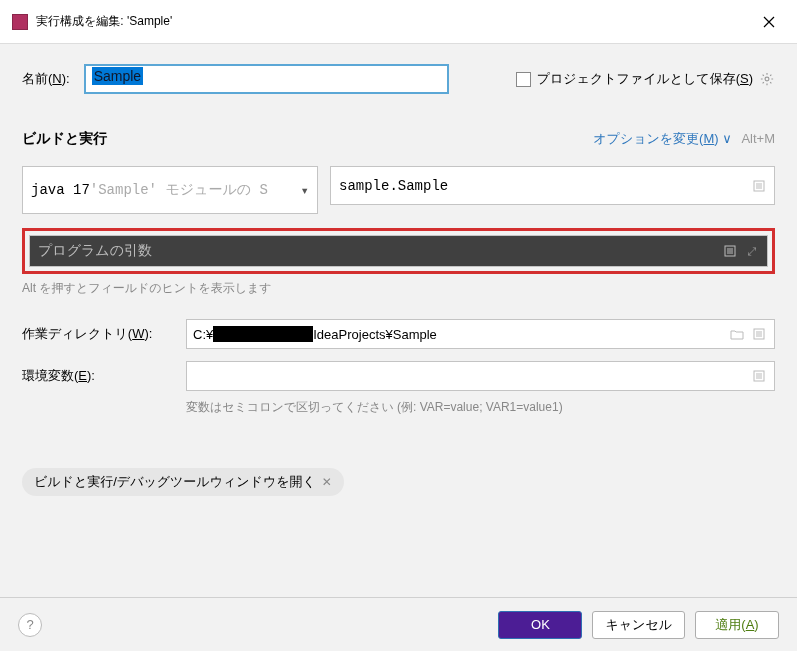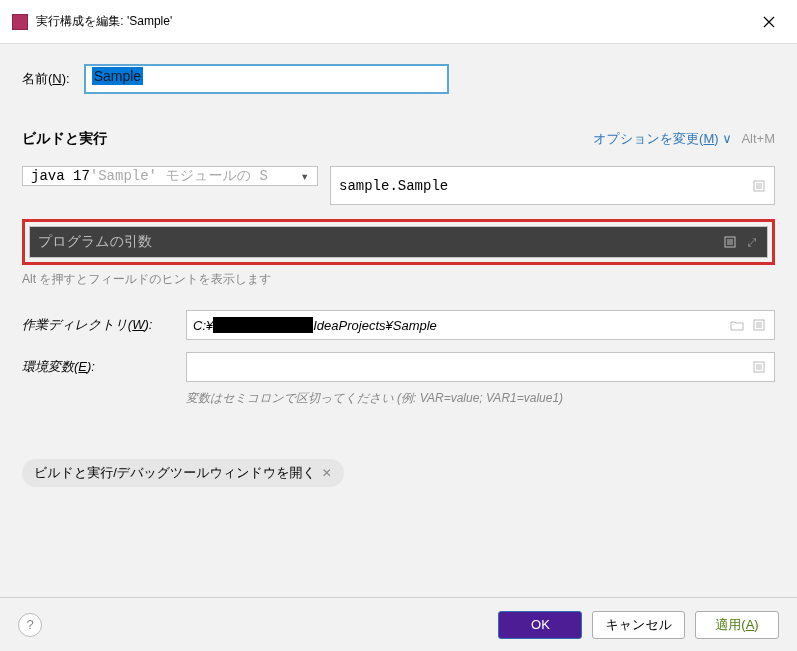--- a/index.html
+++ b/index.html
@@ -75,21 +75,21 @@
       align-items: center;
       margin-top: 36px;
       margin-bottom: 18px;
     }
     .section-title { font-weight: bold; font-size: 14px; }
     .modify-link { color: #2e77bd; font-size: 13px; cursor: pointer; }
     .shortcut { color: #999; margin-left: 6px; }
     .dual-row { display: flex; gap: 12px; margin-bottom: 14px;}
     .select-box {
       flex: 0 0 296px;
-      height: 20px;
+      height: 48px;
       border: 1px solid #c4c4c4;
       background: #fff;
       display: flex;
       align-items: center;
       padding: 8px 8px;
       font-family: "Consolas", "Courier New", monospace;
       font-size: 14px;
       position: relative;
     }
     .select-box .gray { color: #aaa; }
@@ -135,21 +135,21 @@
       height: 32px;
       border: 1px solid #c4c4c4;
       background: #404040;
       display: flex;
       align-items: center;
       padding: 0 8px;
       position: relative;
       font-size: 14px;
       color: #bbb;
     }
-    .form-grid { display: flex; align-items: center; gap: 14px; margin-bottom: 12px; font-style: italic;}
+    .form-grid { display: flex; align-items: center; gap: 14px; margin-bottom: 12px;}
     .form-label { width: 150px; font-size: 13px;}
     .form-input {
       flex: 1;
       height: 30px;
       border: 1px solid #c4c4c4;
       background: #fff;
       display: flex;
       align-items: center;
       padding: 0 6px;
       position: relative;
@@ -231,20 +231,32 @@
 </div>
 
 <div class="content">
 
   <div class="row name-row">
     <div class="label">
       <span>名前(</span><span class="underline">N</span><span>):</span>
     </div>
     <div class="name-input">
       <span class="selected">Sample</span>
+    </div>
+    <div class="store-row">
+      <div class="checkbox"></div>
+      <div class="label">
+        <span>プロジェクトファイルとして保存(</span><span class="underline">S</span><span>)</span>
+      </div>
+      <div class="gear-icon">
+        <svg width="14" height="14" viewBox="0 0 16 16">
+            <circle cx="8" cy="8" r="2.2" fill="none" stroke="#999" stroke-width="1.3"></circle>
+            <path d="M8 1v2M8 13v2M1 8h2M13 8h2M3 3l1.4 1.4M11.6 11.6L13 13M3 13l1.4-1.4M11.6 4.4L13 3" stroke="#999" stroke-width="1.3"></path>
+          </svg>
+      </div>
     </div>
   </div>
 
   <div class="section-header">
     <div class="section-title">ビルドと実行</div>
     <div>
       <span class="modify-link">
         <span>オプションを変更(</span><span class="underline">M</span><span>)</span>
         <span style="color:#2e77bd;">∨</span>
       </span>

